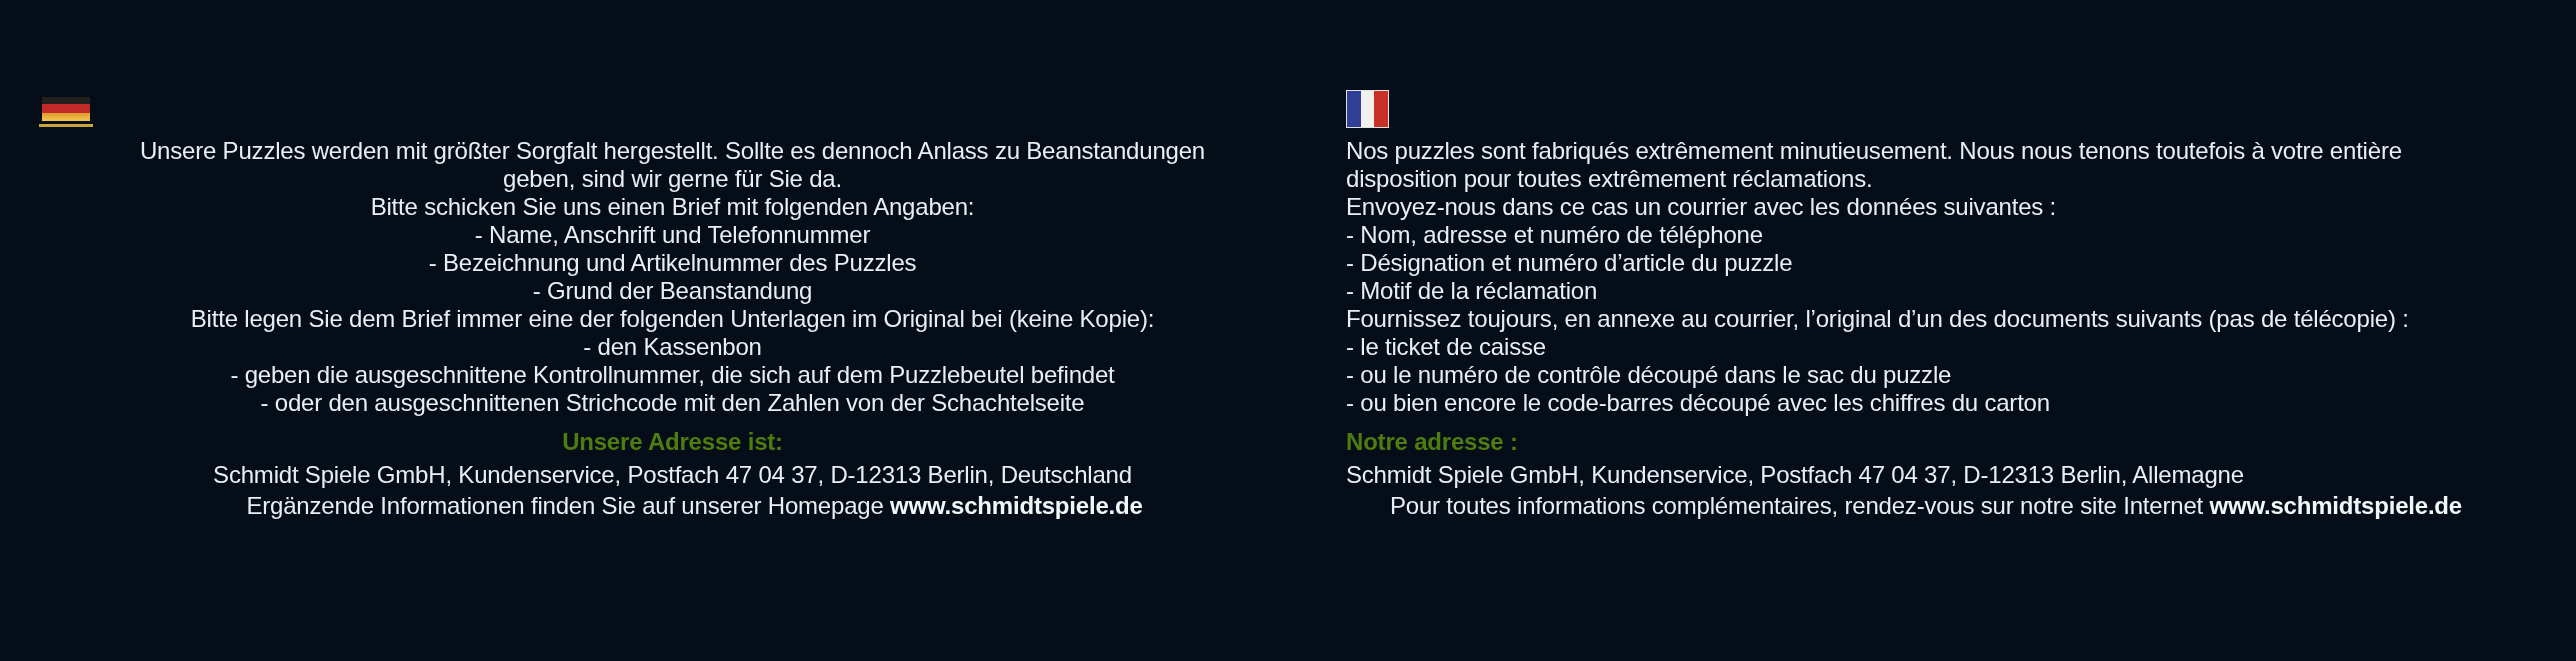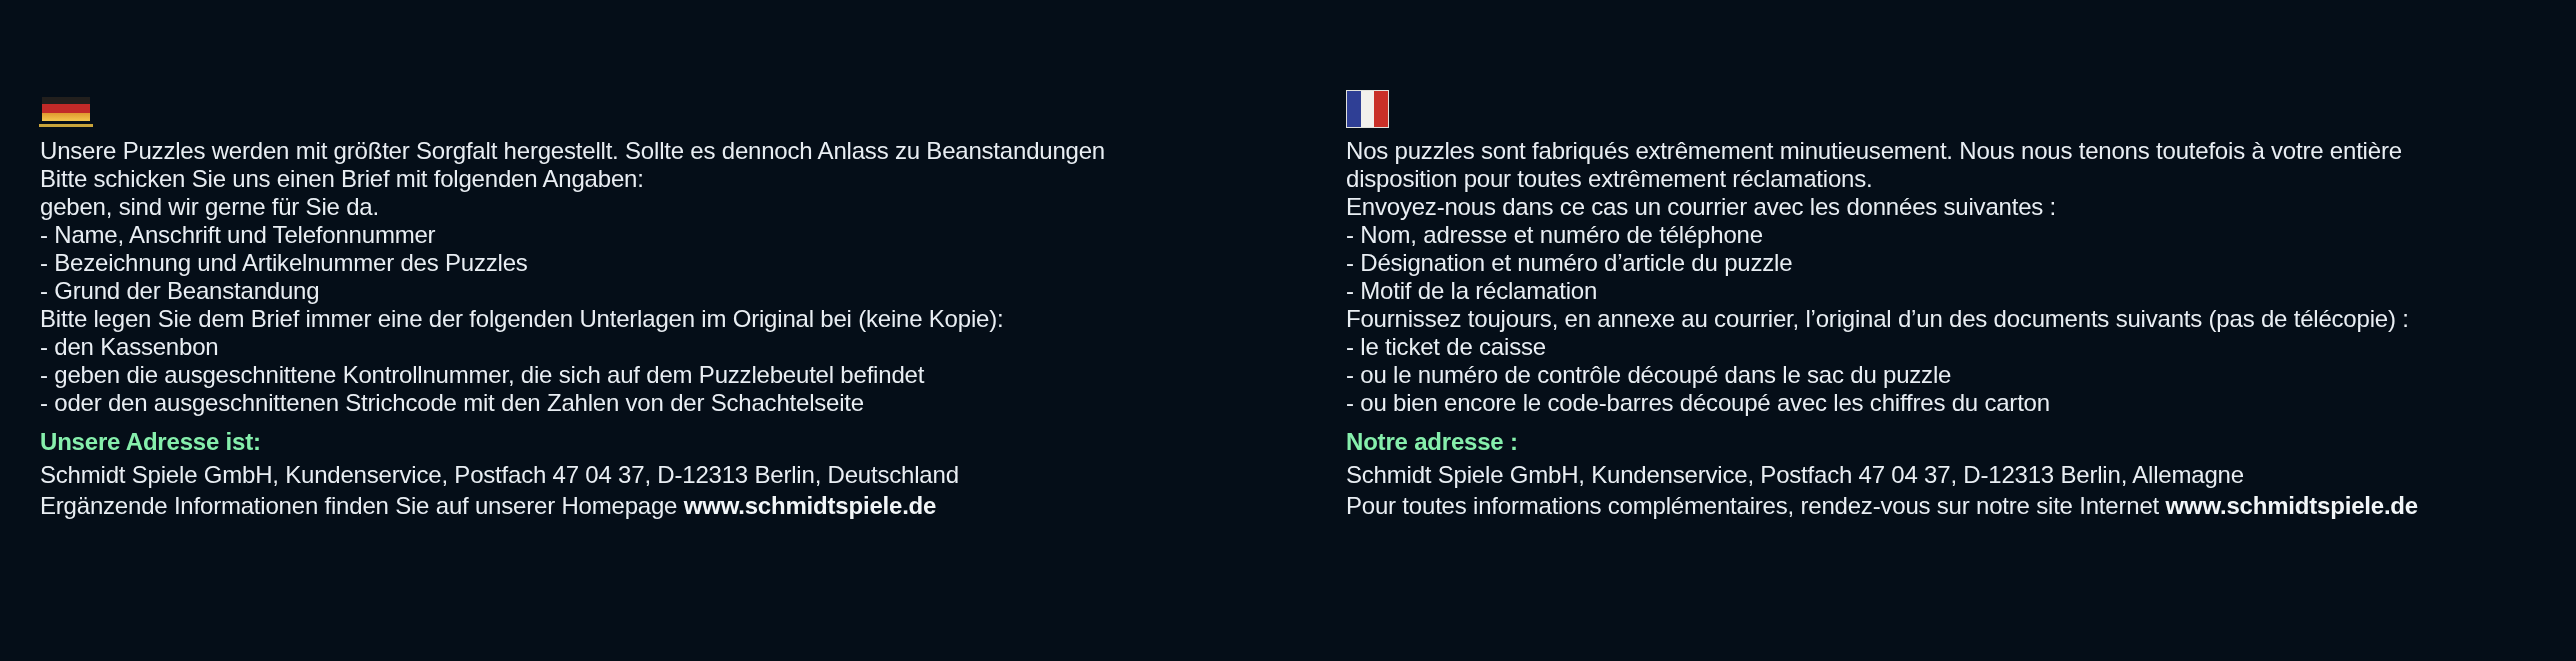--- a/index.html
+++ b/index.html
@@ -17,32 +17,32 @@
 
   
   .textblock {
     position: absolute;
     top: 137px;
     font-size: 24px;
     line-height: 28px;
     letter-spacing: -0.2px;
     font-weight: 400;
   }
-  .textblock.de { left: 40px;  width: 1265px; }
+  .textblock.de { left: 40px;  width: 1265px; text-align: center; }
   .textblock.fr { left: 1346px; width: 1215px; }
 
   .line { white-space: nowrap; }
 
   .heading {
     font-weight: 700;
-    color: #86efac;
+    color: #4d7c0f;
     margin-top: 10.7px;
   }
   .address-line { margin-top: 5.8px; }
-  .homepage-line { margin-top: 2.5px; }
+  .homepage-line { margin-top: 2.5px; margin-left: 44px; }
   .url { font-weight: 700; color: #f2f6f8; }
 
   
   .flag-de {
     position: absolute;
     left: 42px;
     top: 97px;
     width: 48px;
     height: 31px;
   }
@@ -81,22 +81,22 @@
 
   <div class="flag-de">
     <div class="de-stripe de-black"></div>
     <div class="de-stripe de-red"></div>
     <div class="de-stripe de-gold"></div>
     <div class="de-underline"></div>
   </div>
 
   <section class="textblock de">
     <div class="line">Unsere Puzzles werden mit größter Sorgfalt hergestellt. Sollte es dennoch Anlass zu Beanstandungen</div>
+    <div class="line">geben, sind wir gerne für Sie da.</div>
     <div class="line">Bitte schicken Sie uns einen Brief mit folgenden Angaben:</div>
-    <div class="line">geben, sind wir gerne für Sie da.</div>
     <div class="line">- Name, Anschrift und Telefonnummer</div>
     <div class="line">- Bezeichnung und Artikelnummer des Puzzles</div>
     <div class="line">- Grund der Beanstandung</div>
     <div class="line">Bitte legen Sie dem Brief immer eine der folgenden Unterlagen im Original bei (keine Kopie):</div>
     <div class="line">- den Kassenbon</div>
     <div class="line">- geben die ausgeschnittene Kontrollnummer, die sich auf dem Puzzlebeutel befindet</div>
     <div class="line">- oder den ausgeschnittenen Strichcode mit den Zahlen von der Schachtelseite</div>
     <div class="line heading">Unsere Adresse ist:</div>
     <div class="line address-line">Schmidt Spiele GmbH, Kundenservice, Postfach 47 04 37, D-12313 Berlin, Deutschland</div>
     <div class="line homepage-line">

